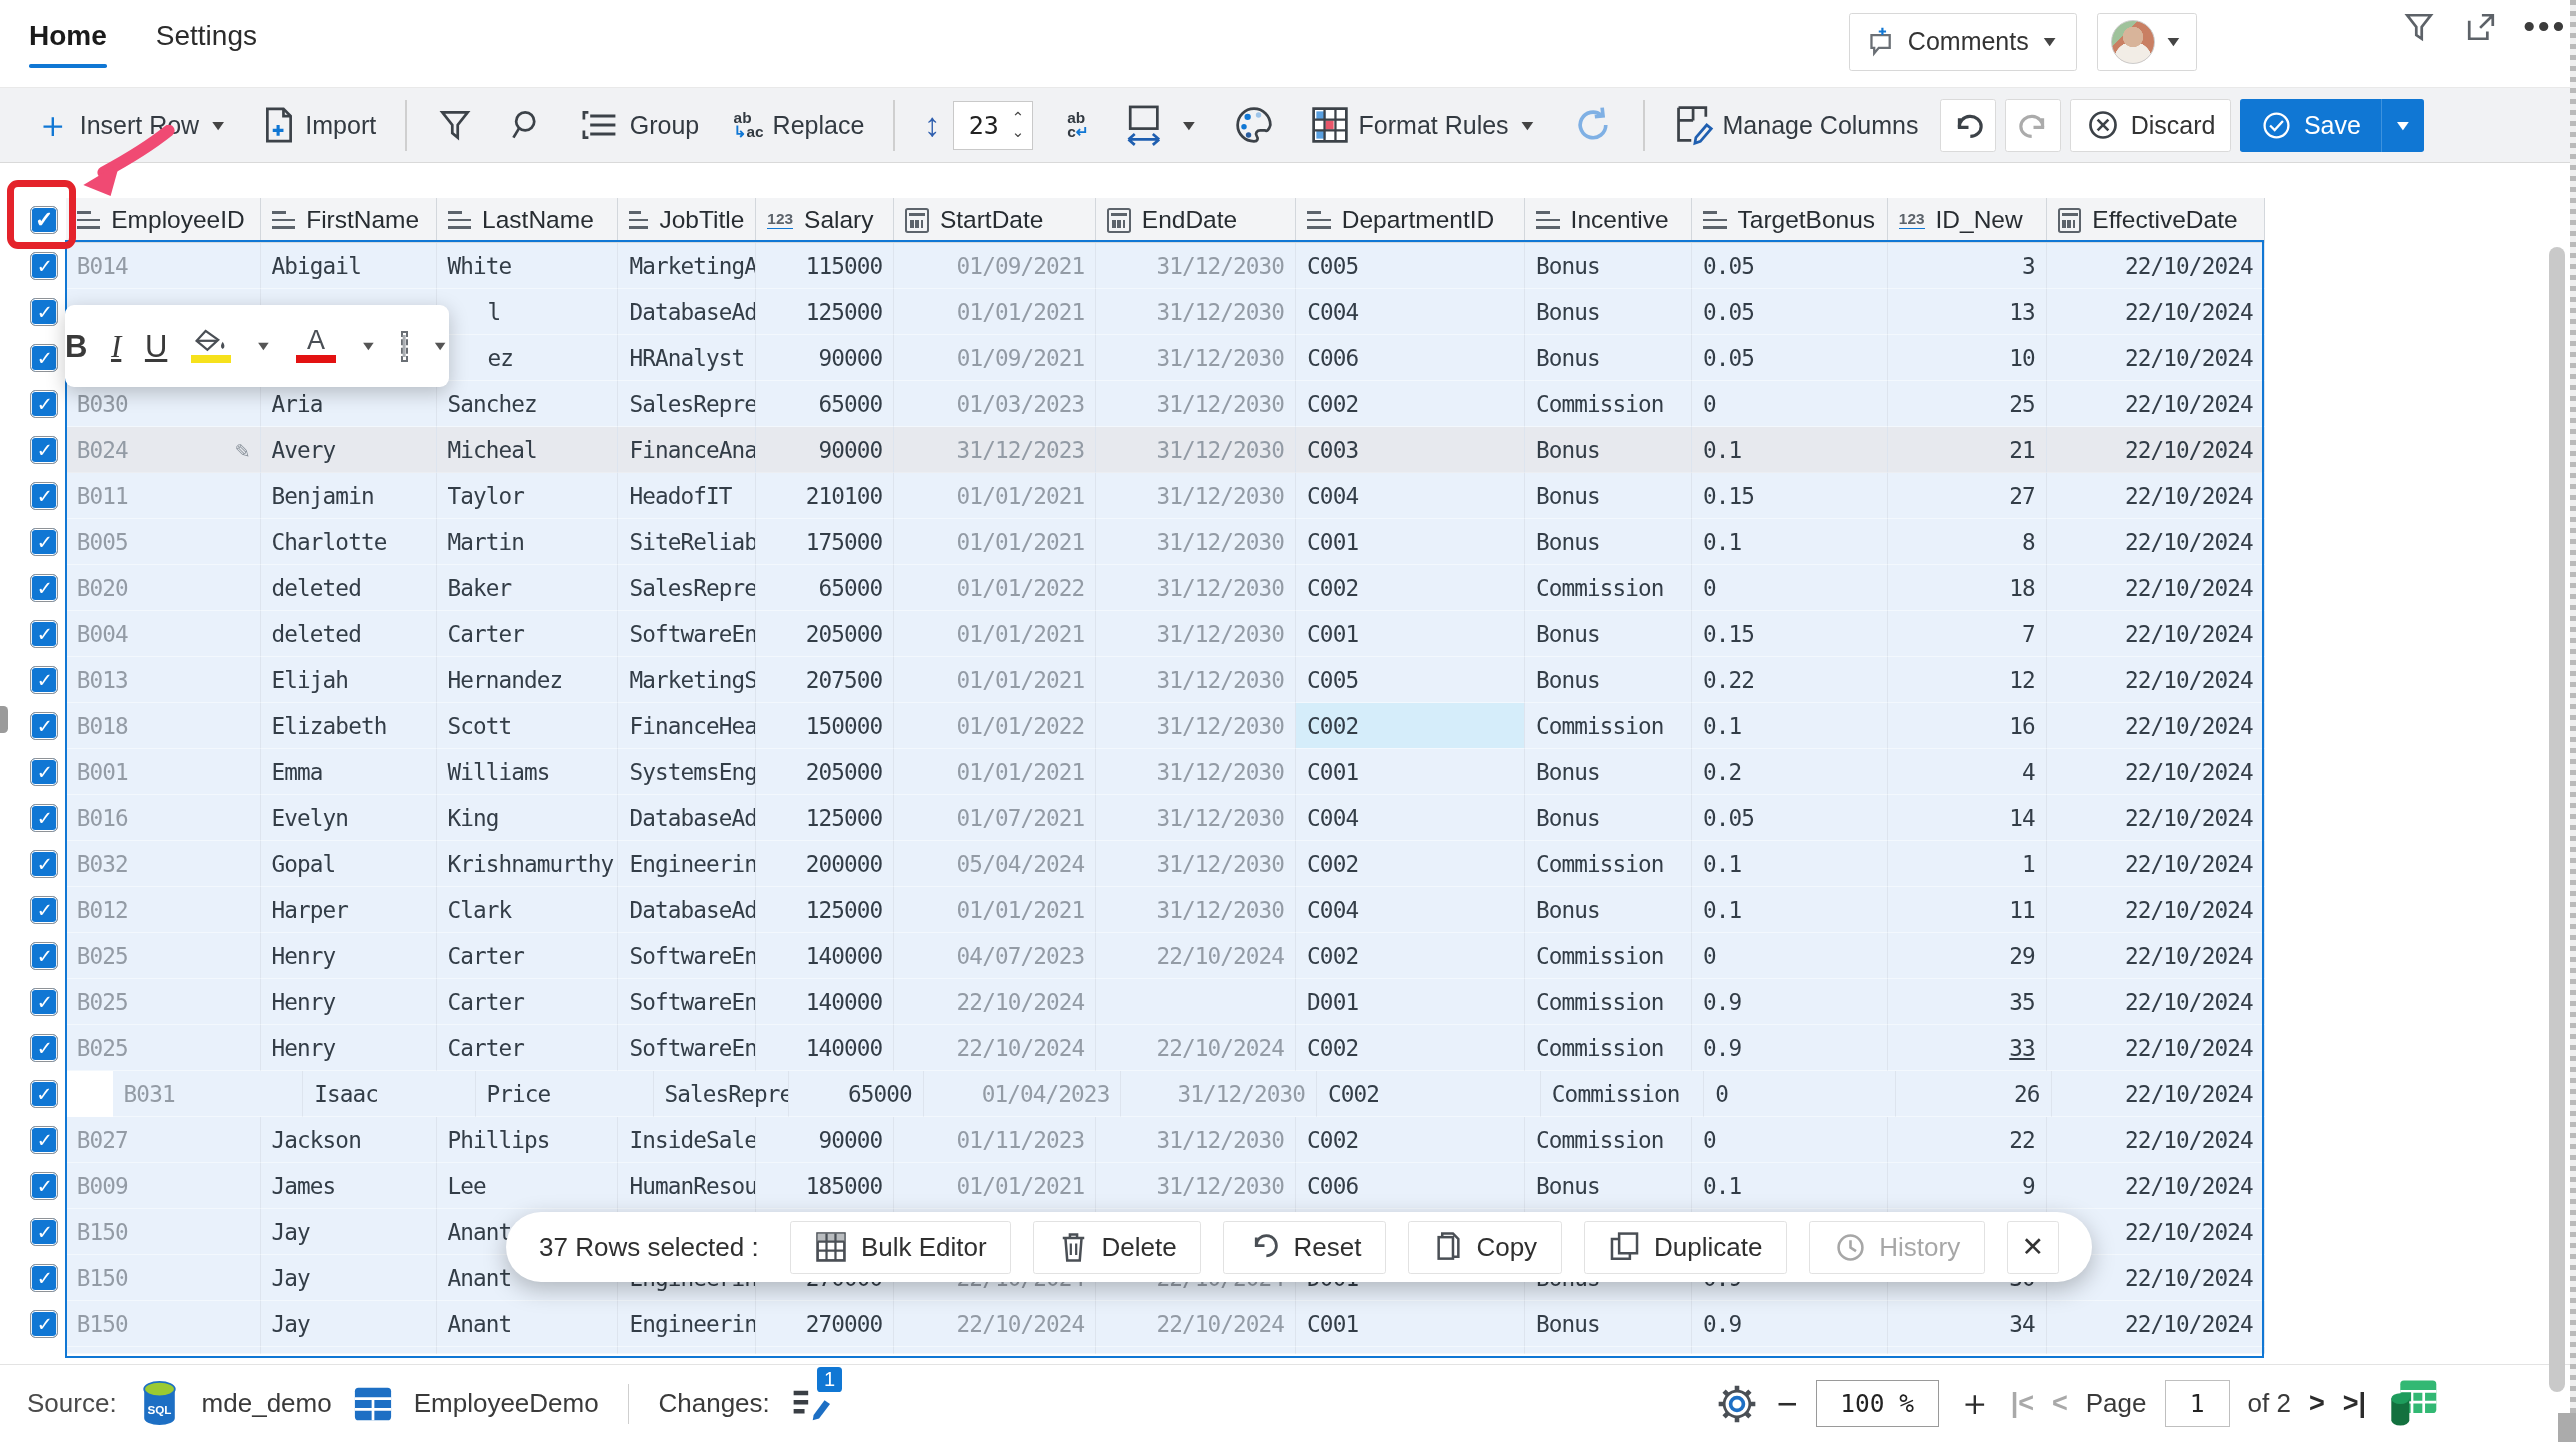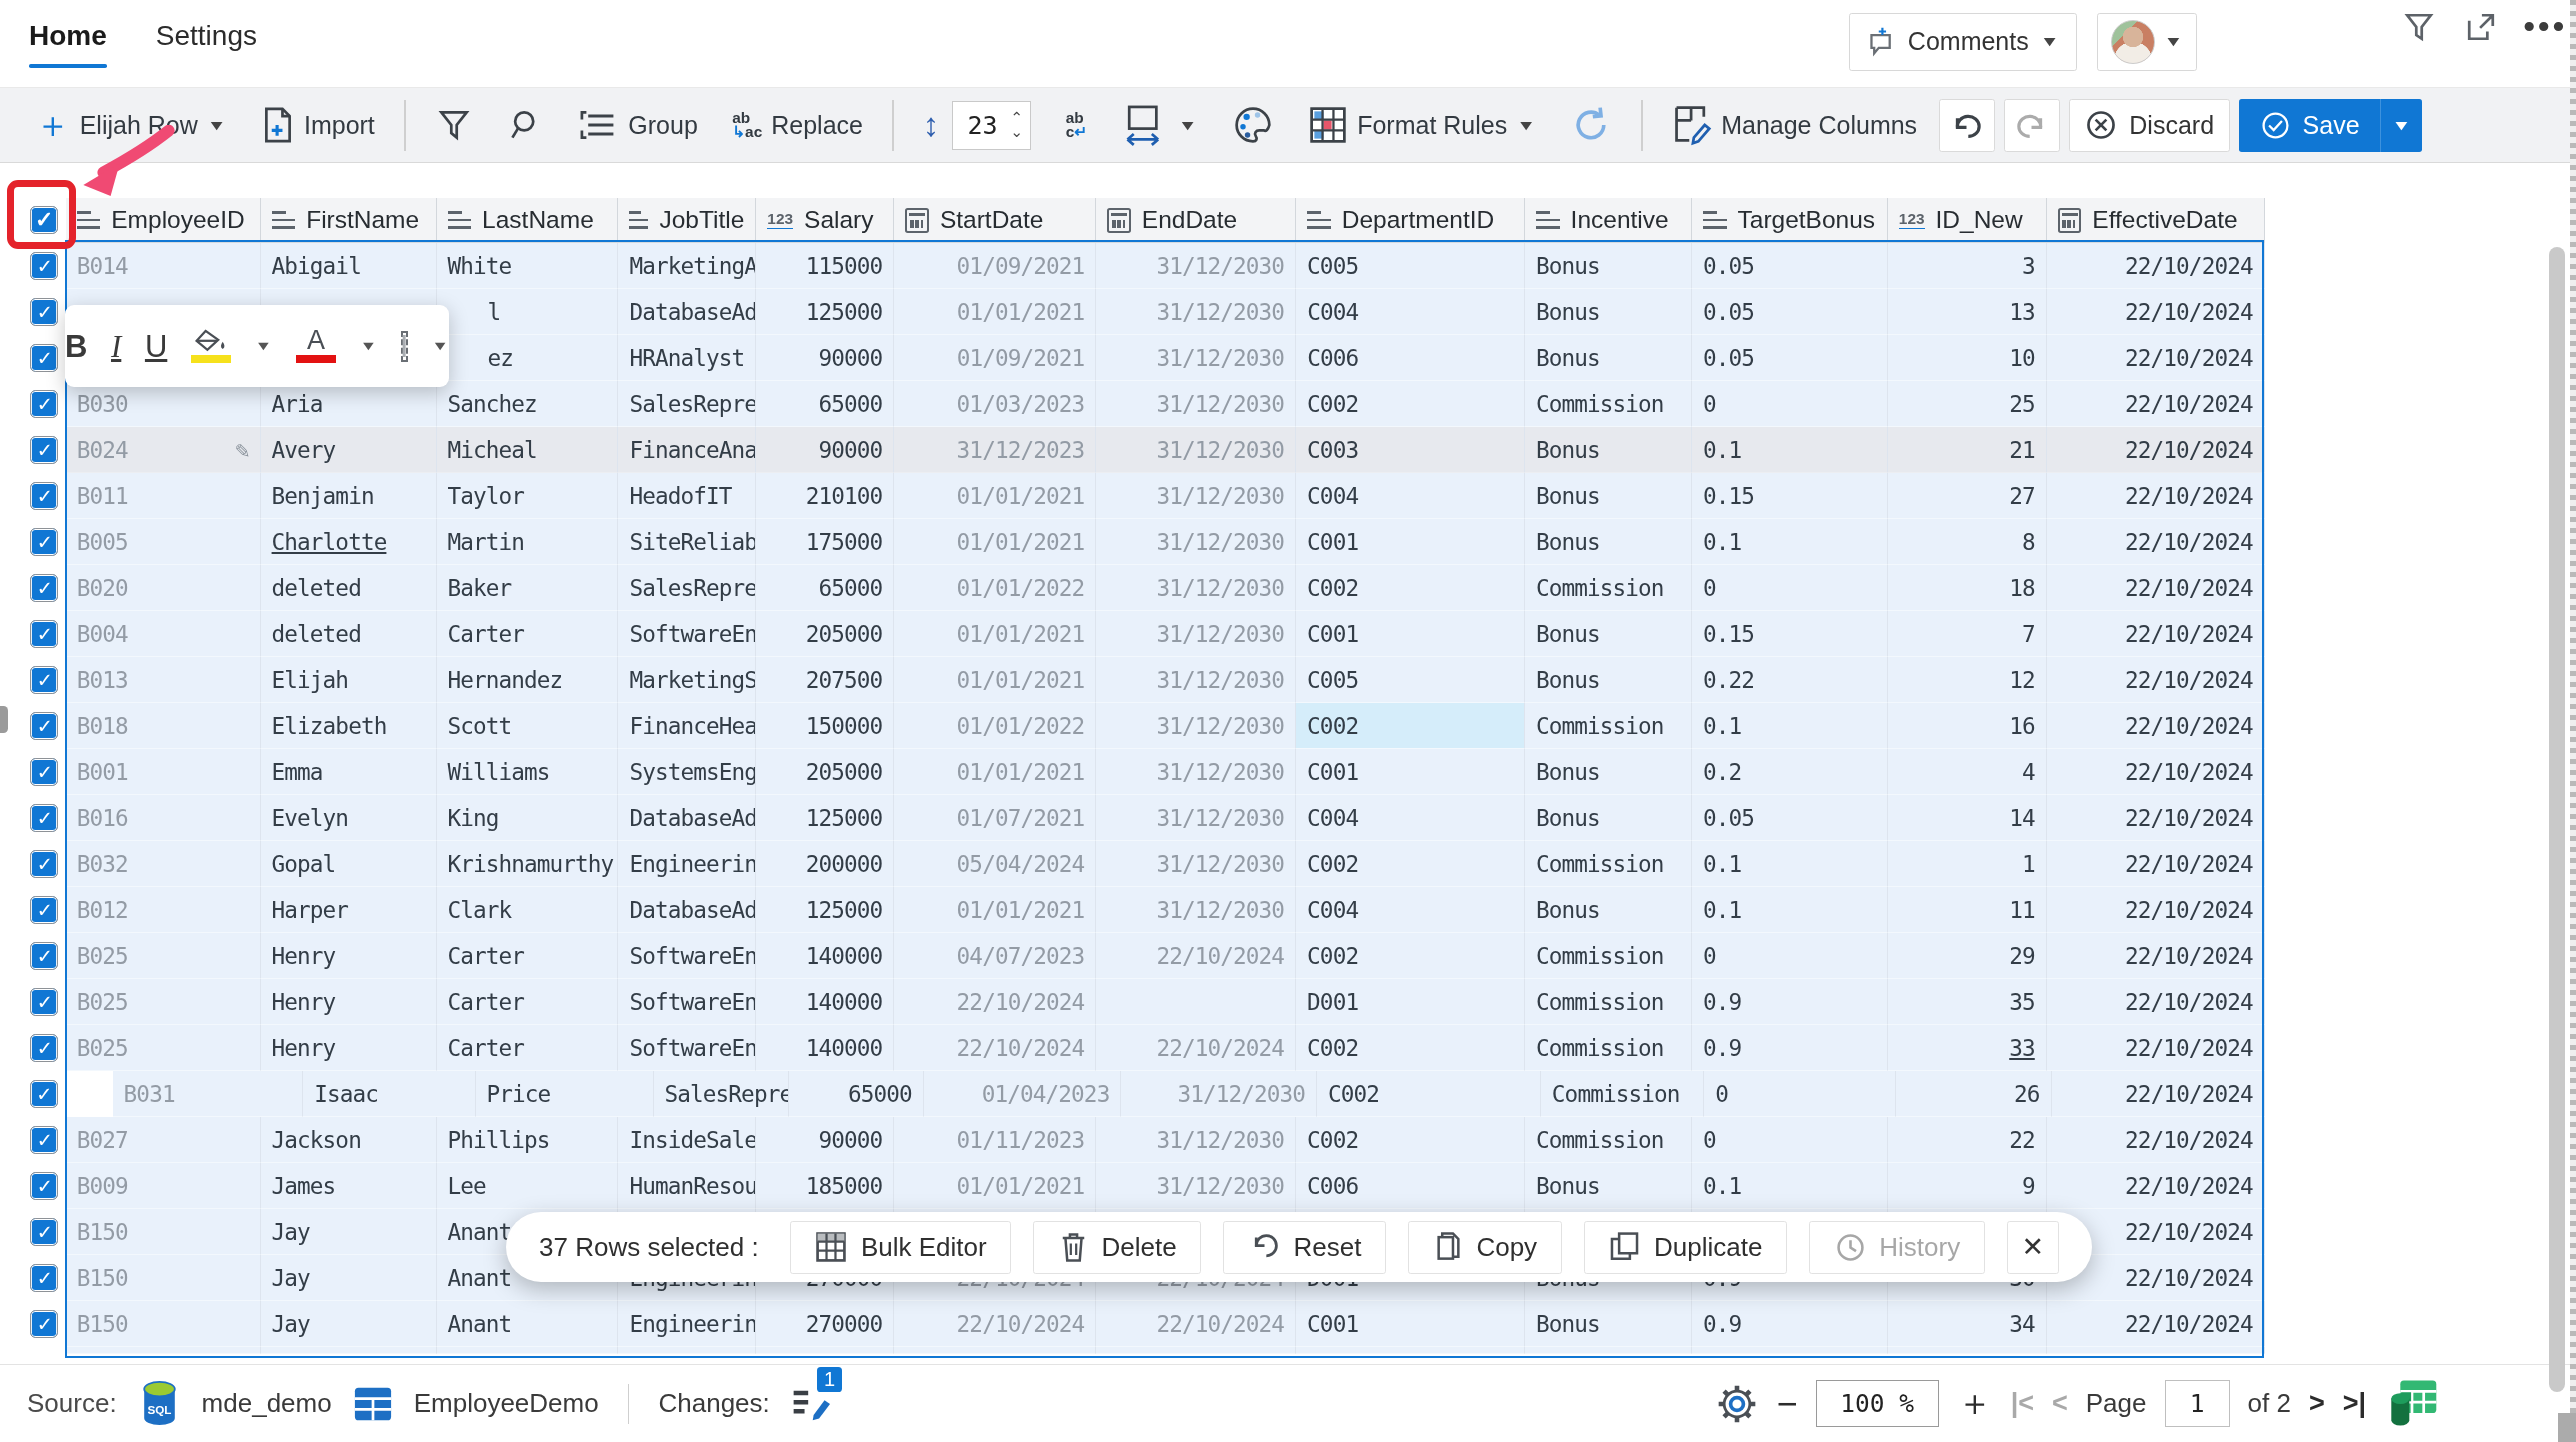--- a/index.html
+++ b/index.html
@@ -146,21 +146,21 @@
             <path d="M8 14 v20 h20 v-8 M22 8 h12 v12 M34 8 L20 22" fill="none" stroke="#5d6268" stroke-width="3"></path>
           </svg>
       </span>
       <span style="font-size:34px; letter-spacing:2.7px; color:#3c3c3c;">•••</span>
     </div>
   </div>
 
   <div class="toolbar">
     <div class="tb-item">
       <span style="color:#1077d4; font-size:36px; font-weight:300; line-height:0;">＋</span>
-      <span>Elijah Row</span>
+      <span>Insert Row</span>
       <span class="chev">▼</span>
     </div>
     <div class="tb-item">
       <span>
         <svg width="34" height="40" viewBox="0 0 38 44">
             <path d="M6 4 h18 l8 8 v28 h-26 z" fill="none" stroke="#3c4248" stroke-width="3"></path>
             <path d="M24 4 v8 h8" fill="none" stroke="#3c4248" stroke-width="3"></path>
             <path d="M12 28 h12 M18 22 v12" stroke="#1077d4" stroke-width="3.5"></path>
           </svg>
       </span>
@@ -630,21 +630,21 @@
             <span>22/10/2024</span>
           </div>
         </div>
         <div class="g-row">
           <div class="g-cell cbcell" style="width: 43px;">
             <span class="cb">✓</span>
           </div>
           <div class="g-cell gray" style="width: 195px;">
             <span>B005</span>
           </div>
-          <div class="g-cell" style="width: 176px; text-decoration: underline;">
+          <div class="g-cell" style="width: 176px;">
             <span>Charlotte</span>
           </div>
           <div class="g-cell" style="width: 182px;">
             <span>Martin</span>
           </div>
           <div class="g-cell" style="width: 138px;">
             <span>SiteReliability</span>
           </div>
           <div class="g-cell right" style="width: 138px;">
             <span>175000</span>

